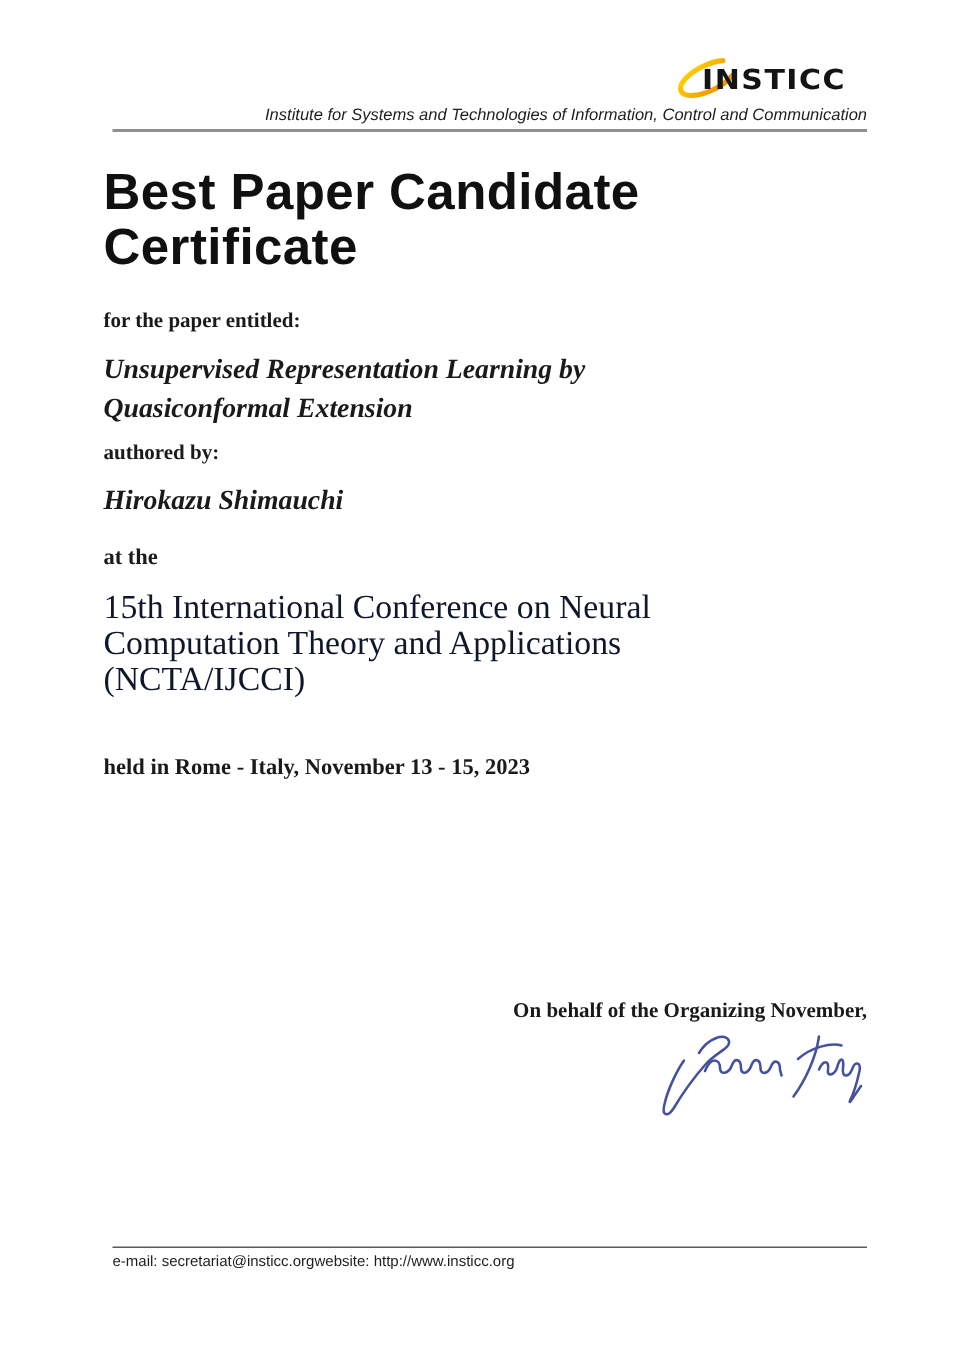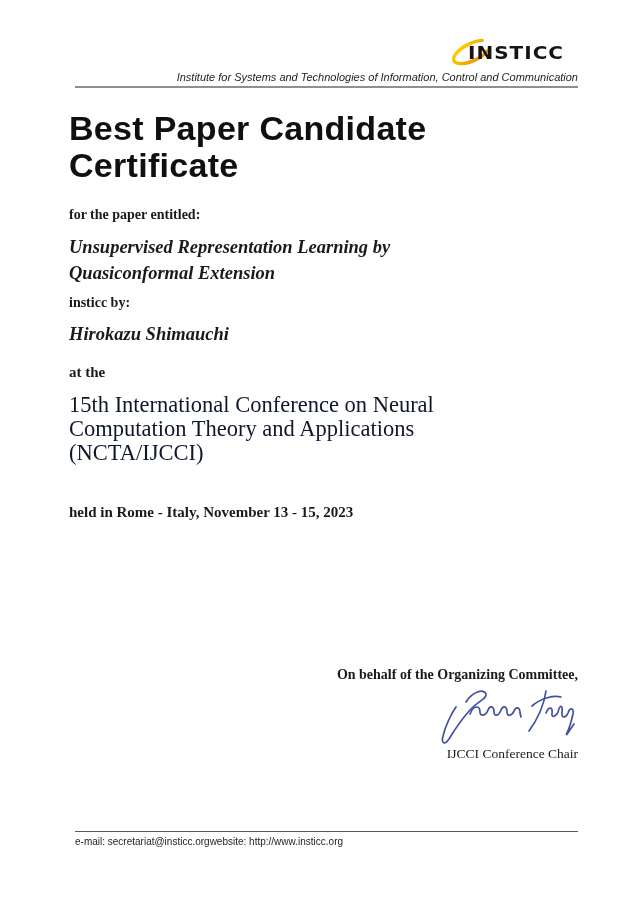--- a/index.html
+++ b/index.html
@@ -103,52 +103,51 @@
   <div>Certificate</div>
 </div>
 
 <div class="col entitled">for the paper entitled:</div>
 
 <div class="col paper-title">
   <div>Unsupervised Representation Learning by</div>
   <div>Quasiconformal Extension</div>
 </div>
 
-<div class="col authored">insticc by:</div>
+<div class="col authored">authored by:</div>
 
 <div class="col author">Hirokazu Shimauchi</div>
 
 <div class="col at-the">at the</div>
 
 <div class="col conference">
   <div>15th International Conference on Neural</div>
   <div>Computation Theory and Applications</div>
   <div>(NCTA/IJCCI)</div>
 </div>
 
 <div class="col venue">held in Rome - Italy, November 13 - 15, 2023</div>
 
 <div class="sign-block">
-  <div class="on-behalf">On behalf of the Organizing Committee,</div>
+  <div class="on-behalf">On behalf of the Organizing November,</div>
 
   <svg class="signature-svg" viewBox="0 0 160 60" aria-hidden="true">
     <g fill="none" stroke="#44519e" stroke-width="1.7" stroke-linecap="round" stroke-linejoin="round">
 
       <path d="M 44 16 C 50 6 62 2 64 8 C 65 13 56 15 48 24 C 40 33 33 43 27 53 C 23 59 19 58 21 50 C 23 41 29 28 34 21"></path>
 
       <path d="M 48 28 C 52 18 58 20 58 26 C 58 31 64 30 66 24 C 68 19 72 20 72 26 C 72 31 77 30 79 24 C 81 19 85 20 85 26 C 85 31 90 30 92 25 C 94 20 98 21 98 27 L 99 31"></path>
 
       <path d="M 110 20 C 119 12 132 9 139 11"></path>
 
       <path d="M 124 5 C 122 19 115 34 107 45"></path>
 
       <path d="M 124 27 C 127 20 131 21 130 27 C 129 32 134 31 136 26 C 138 18 141 19 140 26 C 139 33 144 32 146 27 C 148 21 152 22 151 28 C 149 37 147 43 145 47 C 143 52 147 45 152 38"></path>
     </g>
   </svg>
 
-  <div class="signer-role">IJCCI Conference Chair</div>
 </div>
 
 <div class="footer-rule"></div>
 <div class="footer-row">
   <span>e-mail: secretariat@insticc.org</span>
   <span>website: http://www.insticc.org</span>
 </div>
 
 </body></html>

